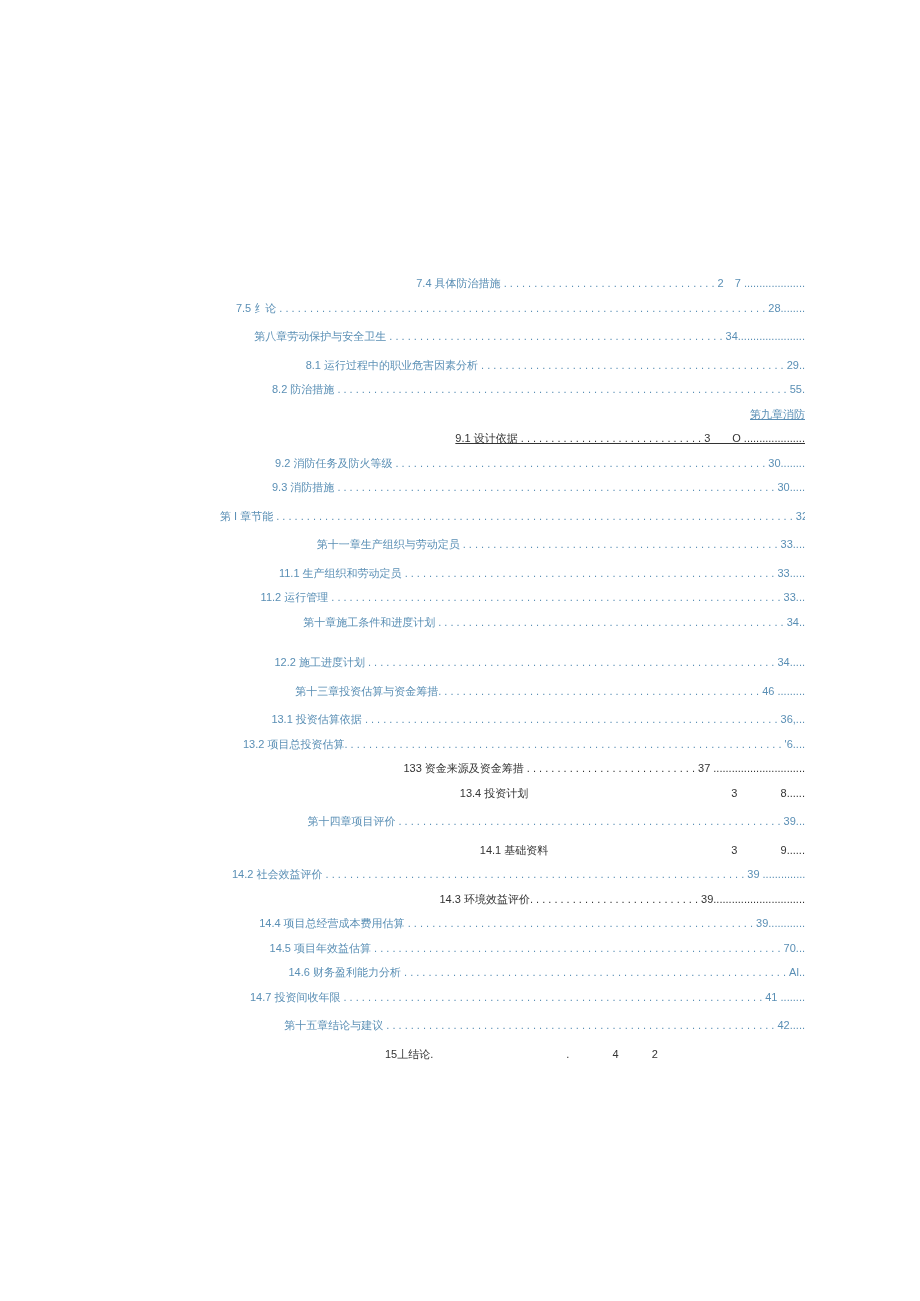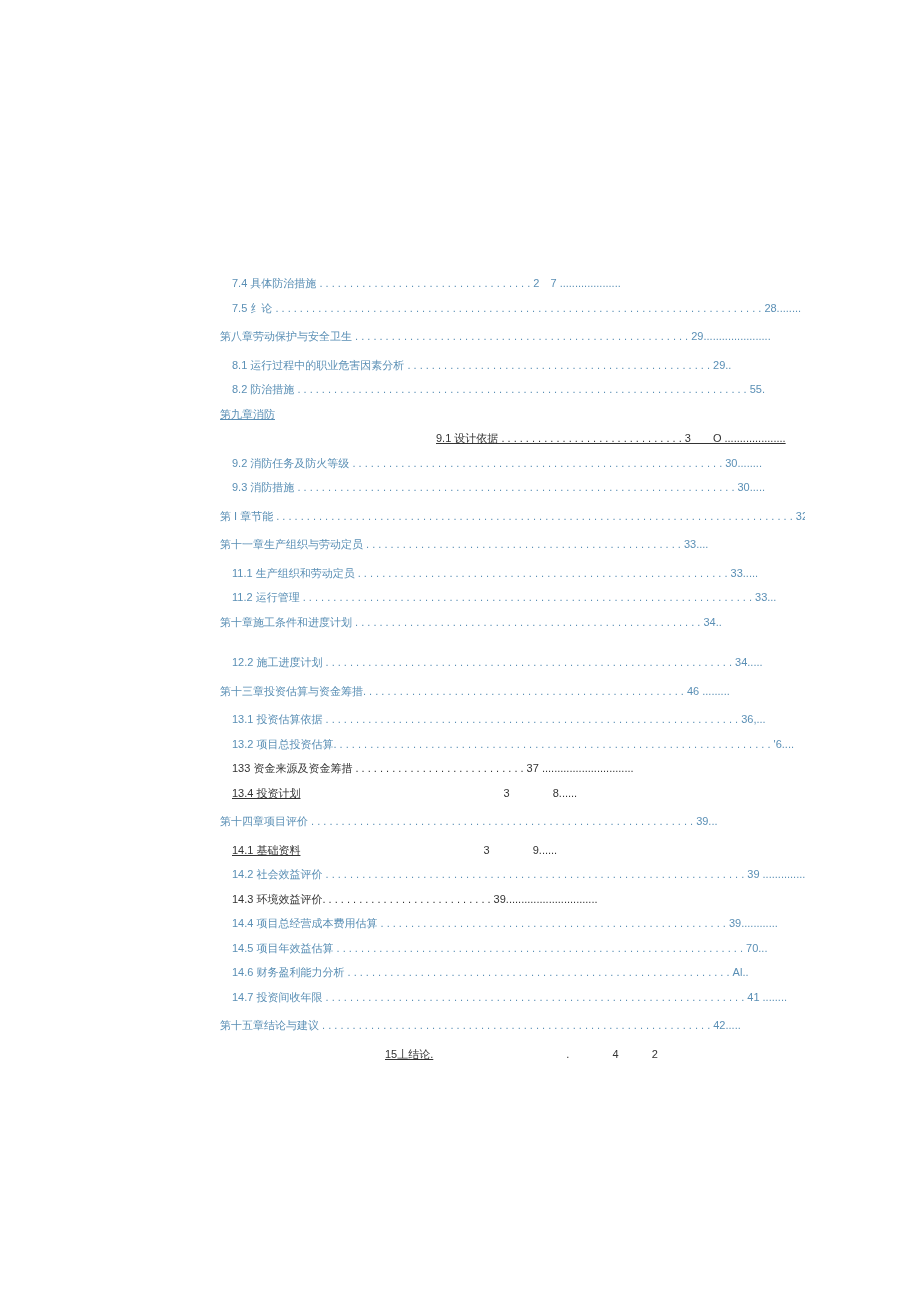--- a/index.html
+++ b/index.html
@@ -1,15 +1,15 @@
 <!DOCTYPE html>
 <html><head>
   <meta charset="utf-8">
   <style>
-    * { margin: 0; padding: 0; box-sizing: border-box; }
+    * { margin: 0; padding: 0; box-sizing: border-box; text-align: right; }
     body {
       width: 920px;
       height: 1301px;
       background: #fff;
       font-family: "Microsoft YaHei", "SimSun", Arial, sans-serif;
       font-size: 11px;
       color: #5a8fb5;
       padding: 275px 115px 0 220px;
       line-height: 1.5;
     }
@@ -24,21 +24,20 @@
     .section-gap { margin-top: 8px; text-decoration: underline; }
     .big-gap { margin-top: 24px; }
     .black { color: #333; }
     .center-line {
       text-align: left;
       padding-left: 165px;
       margin-top: 12px;
     }
     .col-text {
       display: inline-block;
-      text-decoration: underline;
     }
     .col-num1 {
       display: inline-block;
       margin-left: 130px;
     }
     .col-num2 {
       display: inline-block;
       margin-left: 40px;
     }
     .col-num3 {
@@ -48,21 +47,21 @@
     .row-cols .c1 { margin-left: 200px; }
     .row-cols .c2 { margin-left: 40px; }
     .row-cols2 .c1 { margin-left: 180px; }
     .row-cols2 .c2 { margin-left: 40px; }
   </style>
 </head>
 <body>
 
 <div class="toc-line indent-1">7.4 具体防治措施 . . . . . . . . . . . . . . . . . . . . . . . . . . . . . . . . . . . 2　7 ....................</div>
 <div class="toc-line indent-1">7.5 纟论 . . . . . . . . . . . . . . . . . . . . . . . . . . . . . . . . . . . . . . . . . . . . . . . . . . . . . . . . . . . . . . . . . . . . . . . . . . . . . . . . 28........</div>
-<div class="toc-line gap">第八章劳动保护与安全卫生 . . . . . . . . . . . . . . . . . . . . . . . . . . . . . . . . . . . . . . . . . . . . . . . . . . . . . . . 29......................</div>
+<div class="toc-line gap">第八章劳动保护与安全卫生 . . . . . . . . . . . . . . . . . . . . . . . . . . . . . . . . . . . . . . . . . . . . . . . . . . . . . . . 34......................</div>
 <div class="toc-line indent-1 gap">8.1 运行过程中的职业危害因素分析 . . . . . . . . . . . . . . . . . . . . . . . . . . . . . . . . . . . . . . . . . . . . . . . . . . 29..</div>
 <div class="toc-line indent-1">8.2 防治措施 . . . . . . . . . . . . . . . . . . . . . . . . . . . . . . . . . . . . . . . . . . . . . . . . . . . . . . . . . . . . . . . . . . . . . . . . . . 55.</div>
 <div class="toc-line section-gap">第九章消防</div>
 <div class="toc-line indent-2 section-gap black">9.1 设计依据 . . . . . . . . . . . . . . . . . . . . . . . . . . . . . . 3　　O ....................</div>
 <div class="toc-line indent-1">9.2 消防任务及防火等级 . . . . . . . . . . . . . . . . . . . . . . . . . . . . . . . . . . . . . . . . . . . . . . . . . . . . . . . . . . . . . 30........</div>
 <div class="toc-line indent-1">9.3 消防措施 . . . . . . . . . . . . . . . . . . . . . . . . . . . . . . . . . . . . . . . . . . . . . . . . . . . . . . . . . . . . . . . . . . . . . . . . 30.....</div>
 <div class="toc-line gap">第 I 章节能 . . . . . . . . . . . . . . . . . . . . . . . . . . . . . . . . . . . . . . . . . . . . . . . . . . . . . . . . . . . . . . . . . . . . . . . . . . . . . . . . . . . . . 32..</div>
 <div class="toc-line gap">第十一章生产组织与劳动定员 . . . . . . . . . . . . . . . . . . . . . . . . . . . . . . . . . . . . . . . . . . . . . . . . . . . . 33....</div>
 <div class="toc-line indent-1 gap">11.1 生产组织和劳动定员 . . . . . . . . . . . . . . . . . . . . . . . . . . . . . . . . . . . . . . . . . . . . . . . . . . . . . . . . . . . . . 33.....</div>
 <div class="toc-line indent-1">11.2 运行管理 . . . . . . . . . . . . . . . . . . . . . . . . . . . . . . . . . . . . . . . . . . . . . . . . . . . . . . . . . . . . . . . . . . . . . . . . . . 33...</div>

